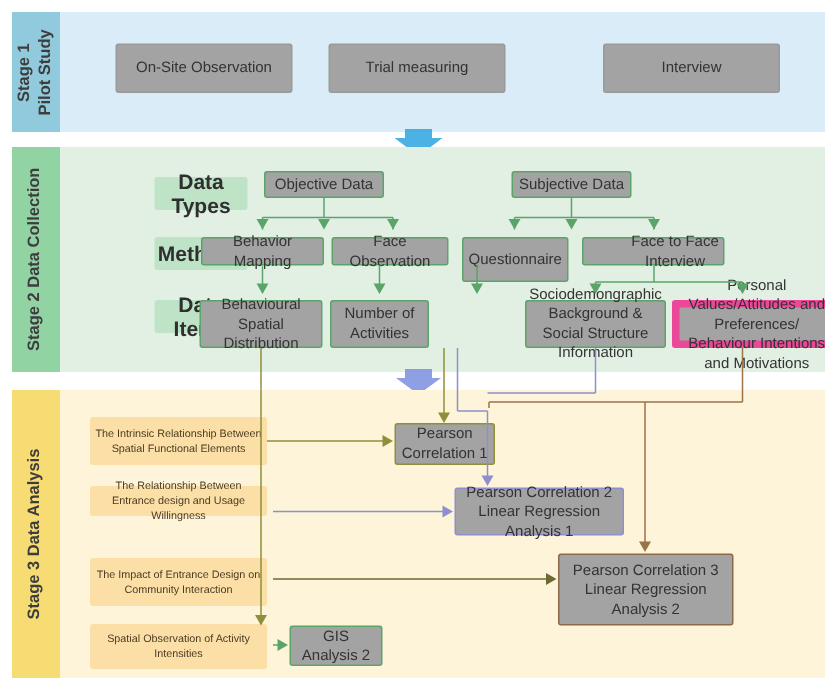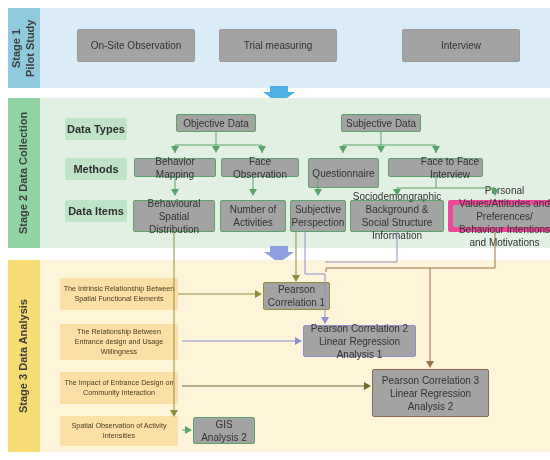--- a/index.html
+++ b/index.html
@@ -9,22 +9,22 @@
   .stage{position:absolute;}
   .stage-label{position:absolute;display:flex;align-items:center;justify-content:center;
     writing-mode:vertical-rl;transform:rotate(180deg);font-size:11px;font-weight:bold;
     color:#3d3d3d;text-align:center;line-height:1.25;}
 
   .node{position:absolute;box-sizing:border-box;display:flex;align-items:center;
     justify-content:center;text-align:center;border-radius:2px;background:#a3a3a3;
     font-size:10px;line-height:1.3;color:#333;padding:1px 2px;}
 
   .tag{position:absolute;box-sizing:border-box;display:flex;align-items:center;
-    justify-content:center;text-align:center;font-size:11px;font-weight:bold;
-    color:#2f2f2f;border-radius:2px;}
+    justify-content:center;text-align:center;font-size:14px;font-weight:bold;
+    color:#2f2f2f;border-radius:2px;margin-left:38px;}
 
   .ybox{position:absolute;box-sizing:border-box;display:flex;align-items:center;
     justify-content:center;text-align:center;font-size:7.2px;line-height:1.35;
     color:#4a3b22;background:#fbdfa6;border-radius:2px;padding:1px 3px;}
 
   svg.wires{position:absolute;left:0;top:0;width:550px;height:460px;pointer-events:none;}
 </style>
 </head>
 <body>
 
@@ -56,21 +56,20 @@
   <div class="node" style="left:176px;top:114px;width:80px;height:18px;border:1px solid #5aa469;">Objective Data</div>
   <div class="node" style="left:341px;top:114px;width:80px;height:18px;border:1px solid #5aa469;">Subjective Data</div>
 
   <div class="node" style="left:134px;top:158px;width:82px;height:19px;border:1px solid #5aa469;">Behavior Mapping</div>
   <div class="node" style="left:221px;top:158px;width:78px;height:19px;border:1px solid #5aa469;">Face Observation</div>
   <div class="node" style="left:308px;top:158px;width:71px;height:30px;border:1px solid #5aa469;">Questionnaire</div>
   <div class="node" style="left:388px;top:158px;width:95px;height:19px;border:1px solid #5aa469;padding-left:31px;">Face to Face Interview</div>
 
   <div class="node" style="left:133px;top:200px;width:82px;height:32px;border:1px solid #5aa469;">Behavioural Spatial Distribution</div>
   <div class="node" style="left:220px;top:200px;width:66px;height:32px;border:1px solid #5aa469;">Number of Activities</div>
-  <div class="node" style="left:290px;top:200px;width:56px;height:32px;border:1px solid #5aa469;">Subjective Perspection</div>
   <div class="node" style="left:350px;top:200px;width:94px;height:32px;border:1px solid #5aa469;">Sociodemongraphic Background &amp; Social Structure Information</div>
   <div class="node" style="left:448px;top:200px;width:113px;height:32px;border:5px solid #ec4899;">Personal Values/Attitudes and Preferences/ Behaviour Intentions and Motivations</div>
 
   <svg class="wires">
     <g stroke="#5aa469" stroke-width="1" fill="none">
 
       <path d="M216 132 L216 145 M175 145 L262 145 M175 145 L175 153 M262 145 L262 153"></path>
 
       <path d="M381 132 L381 145 M343 145 L436 145 M343 145 L343 153 M436 145 L436 153"></path>
 
@@ -98,21 +97,21 @@
   <svg class="wires">
     <path d="M270 246 L288 246 L288 252 L294 252 L279 263 L264 252 L270 252 Z" fill="#7b8ede" opacity="0.85"></path>
   </svg>
 
   <div class="stage" style="left:24px;top:260px;width:526px;height:192px;background:#fdf4d9;"></div>
   <div class="stage-label" style="left:8px;top:260px;width:32px;height:192px;background:#f6dc72;">
     <span>Stage 3 Data Analysis</span>
   </div>
 
   <div class="ybox" style="left:60px;top:278px;width:118px;height:32px;">The Intrinsic Relationship Between Spatial Functional Elements</div>
-  <div class="ybox" style="left:60px;top:324px;width:118px;height:36px;">The Relationship Between Entrance design and Usage Willingness</div>
+  <div class="ybox" style="left:60px;top:324px;width:118px;height:20px;">The Relationship Between Entrance design and Usage Willingness</div>
   <div class="ybox" style="left:60px;top:372px;width:118px;height:32px;">The Impact of Entrance Design on Community Interaction</div>
   <div class="ybox" style="left:60px;top:416px;width:118px;height:30px;">Spatial Observation of Activity Intensities</div>
 
   <div class="node" style="left:263px;top:282px;width:67px;height:28px;border:1px solid #8f8f3a;">Pearson Correlation 1</div>
   <div class="node" style="left:303px;top:325px;width:113px;height:32px;border:1px solid #8f8fd0;">Pearson Correlation 2 Linear Regression Analysis 1</div>
   <div class="node" style="left:372px;top:369px;width:117px;height:48px;border:1px solid #8a6a4a;">Pearson Correlation 3 Linear Regression Analysis 2</div>
   <div class="node" style="left:193px;top:417px;width:62px;height:27px;border:1px solid #5aa469;">GIS Analysis 2</div>
 
   <svg class="wires">
 

